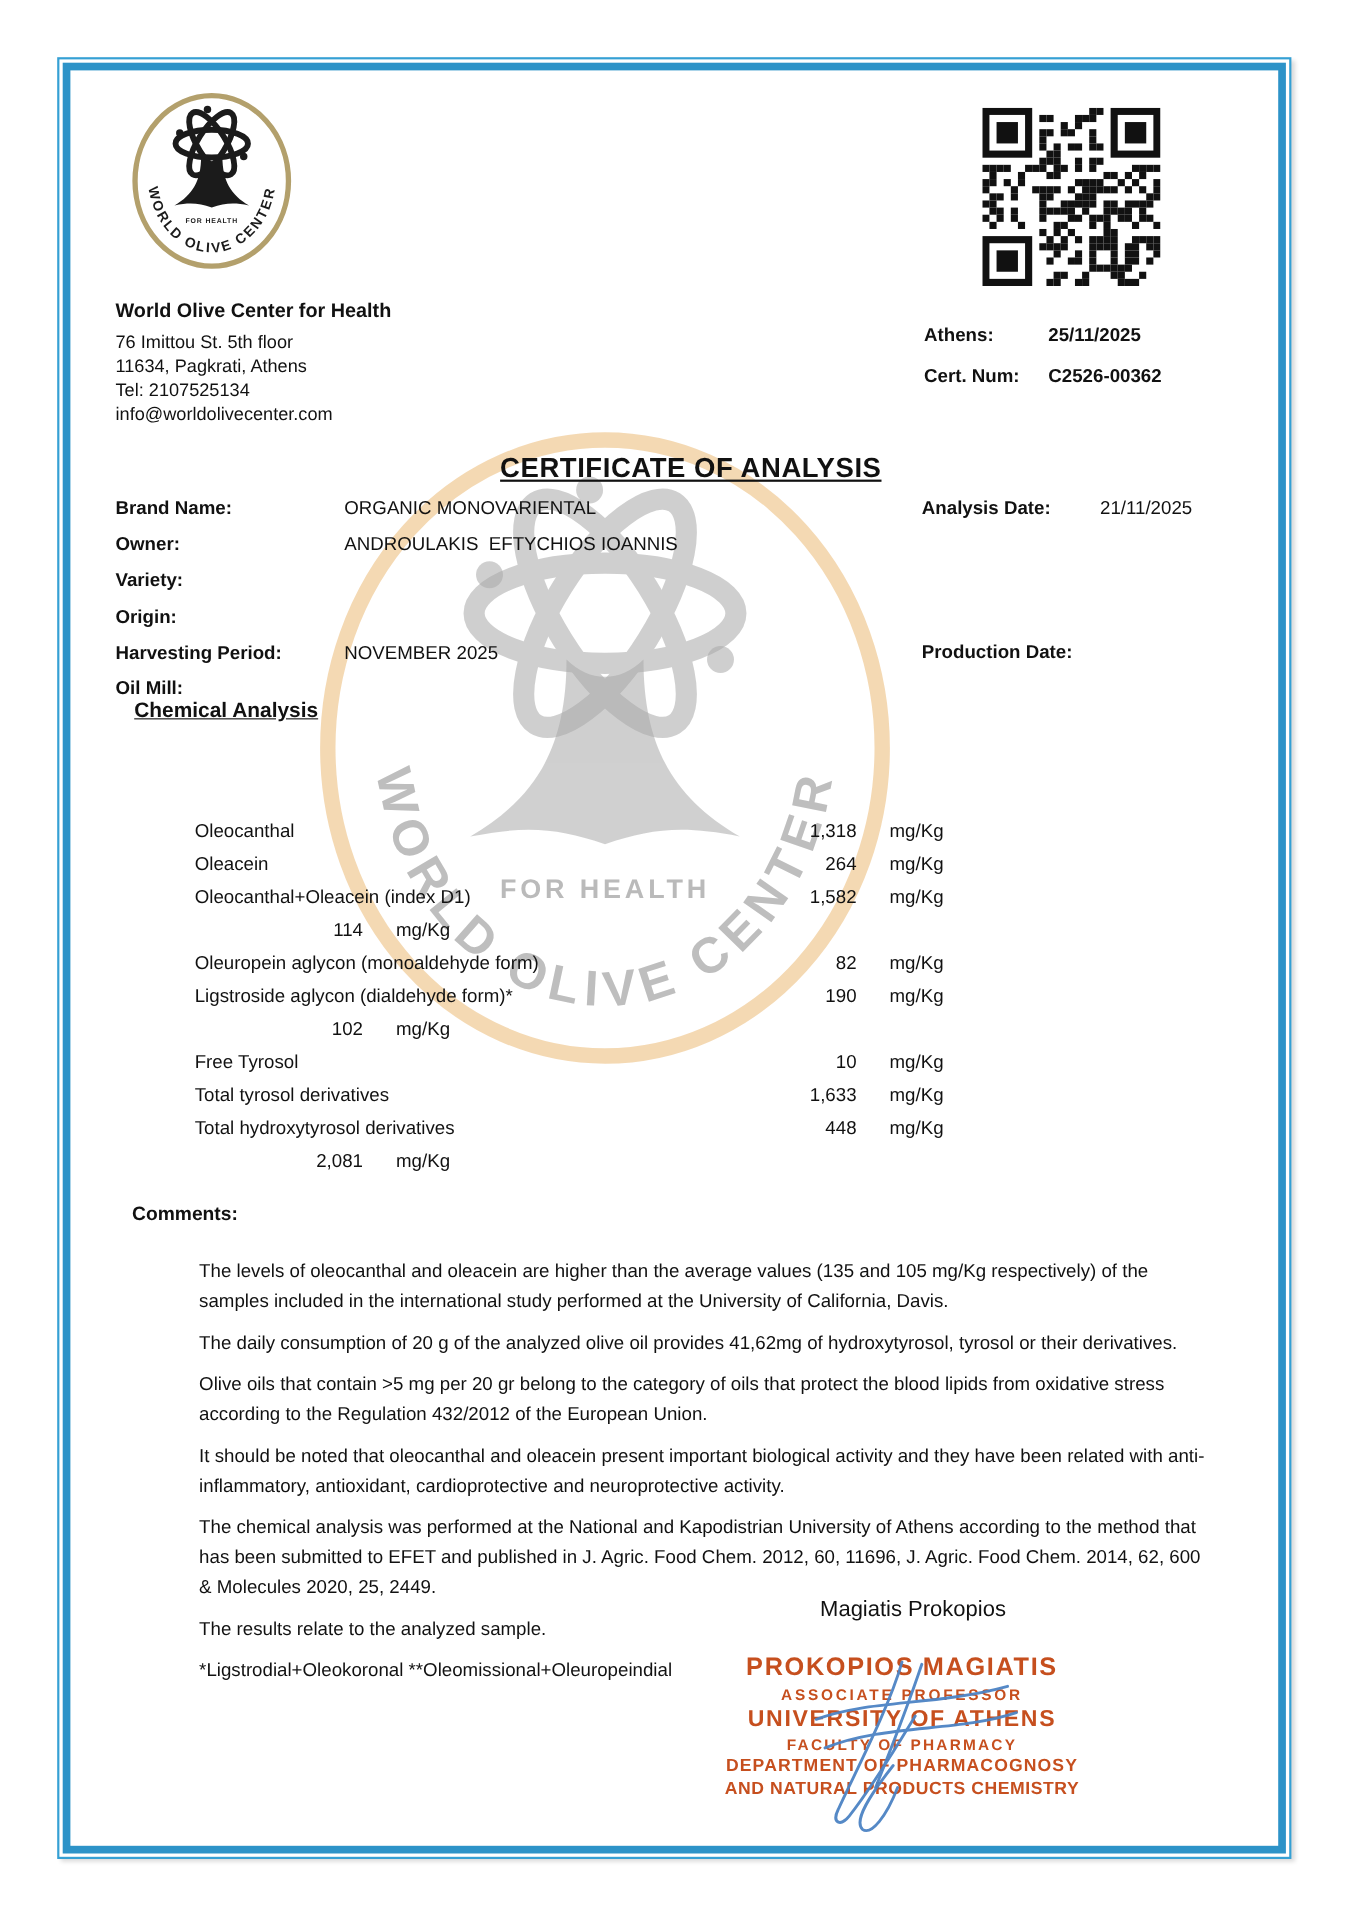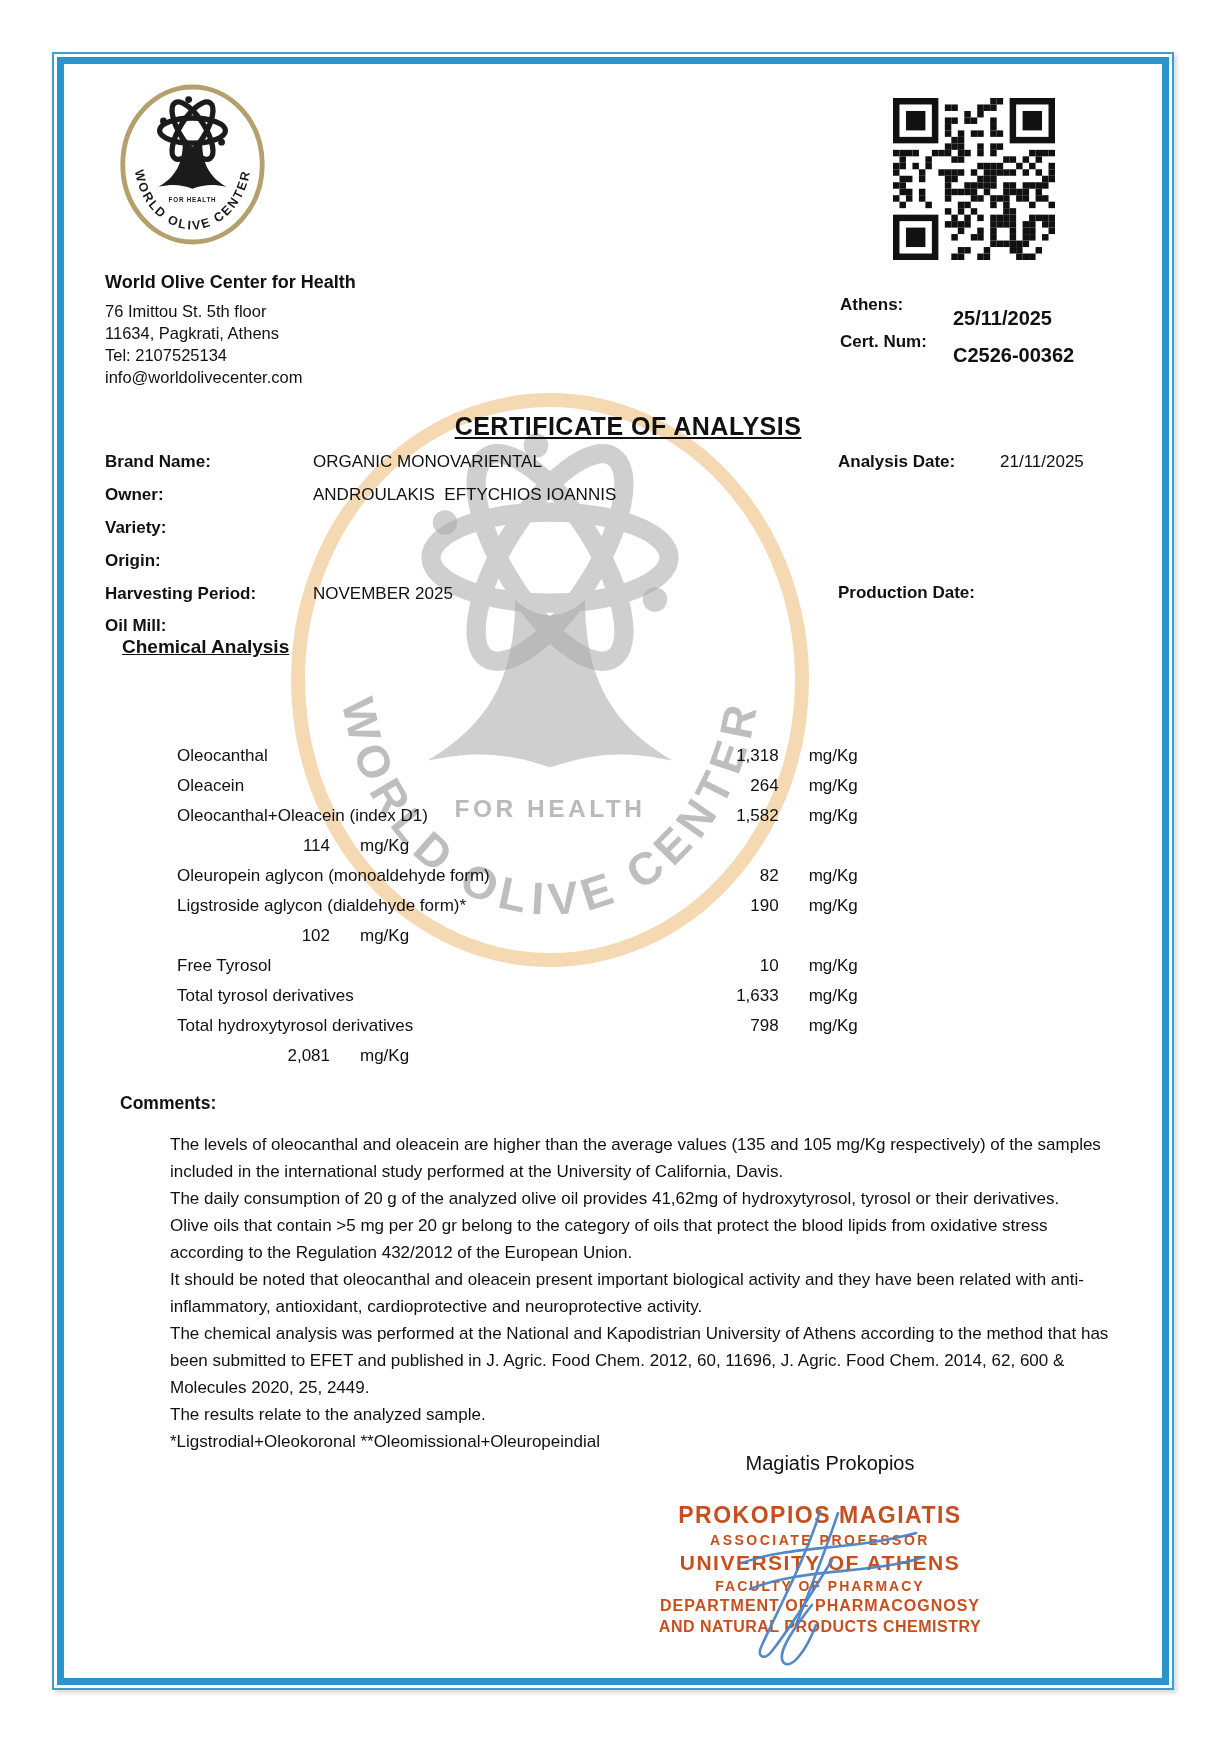--- a/index.html
+++ b/index.html
@@ -7,36 +7,36 @@
         font-family:"Liberation Sans", sans-serif;color:#111;overflow:hidden;}
   .frame-outer{position:absolute;left:52px;top:52px;width:1118px;height:1634px;
         border:2px solid #35a0d4;box-shadow:3px 3px 4px rgba(0,0,0,.15);}
   .frame-inner{position:absolute;left:3px;top:3px;right:3px;bottom:3px;border:7px solid #2d93c8;}
   .abs{position:absolute;}
   .z{z-index:2;}
   .wm{z-index:1;}
   .company-name{left:105px;top:272px;font-size:18px;font-weight:bold;}
   .addr{left:105px;font-size:16.5px;}
   .hdr-label{left:840px;font-size:17px;font-weight:bold;}
-  .hdr-value{left:953px;font-size:20px;font-weight:bold;margin-top:12px;}
+  .hdr-value{left:953px;font-size:17px;font-weight:bold;}
   .doc-title{left:16px;top:412px;width:1224px;text-align:center;font-size:25px;font-weight:bold;
              text-decoration:underline;letter-spacing:.5px;}
   .f-label{left:105px;font-size:17px;font-weight:bold;}
   .f-value{left:313px;font-size:17px;white-space:pre;}
   .r-label{left:838px;font-size:17px;font-weight:bold;}
   .r-value{left:1000px;font-size:17px;}
   .chem-head{left:122px;top:636px;font-size:19px;font-weight:bold;text-decoration:underline;}
   .table{left:177px;top:746px;width:720px;}
   .row{display:flex;align-items:baseline;height:30px;font-size:17px;}
   .rn{width:460px;}
   .rv{width:153px;text-align:right;}
   .ru{width:90px;padding-left:30px;}
   .comments-head{left:120px;top:1093px;font-size:17.5px;font-weight:bold;}
   .comments{left:170px;top:1131px;width:945px;font-size:17px;line-height:27px;}
-  .comments p{margin:0;}
+  .comments p{margin:11px;}
   .sig-name{left:610px;top:1452px;width:440px;text-align:center;font-size:20px;}
   .stamp{left:600px;top:1502px;width:440px;text-align:center;color:#c2410c;font-weight:bold;opacity:.92;}
   .stamp p{margin:0 0 3px 0;}
   .stamp p:nth-of-type(1){font-size:23px;letter-spacing:1.5px;}
   .stamp p:nth-of-type(2){font-size:14px;letter-spacing:2.5px;}
   .stamp p:nth-of-type(3){font-size:21px;letter-spacing:1.5px;}
   .stamp p:nth-of-type(4){font-size:14px;letter-spacing:2px;}
   .stamp p:nth-of-type(5){font-size:16px;letter-spacing:1px;}
   .stamp p:nth-of-type(6){font-size:16px;letter-spacing:.5px;}
   .qr{left:893px;top:98px;width:162px;height:162px;}
@@ -389,21 +389,21 @@
       </div>
 
       <div class="row">
         <span class="rn">Total tyrosol derivatives</span>
         <span class="rv">1,633</span>
         <span class="ru">mg/Kg</span>
       </div>
 
       <div class="row">
         <span class="rn">Total hydroxytyrosol derivatives</span>
-        <span class="rv">798</span>
+        <span class="rv">448</span>
         <span class="ru">mg/Kg</span>
       </div>
 
       <div class="row">
         <span class="rv">2,081</span>
         <span class="ru">mg/Kg</span>
       </div>
     </div>
 
   <div class="abs z comments-head">Comments:</div>

